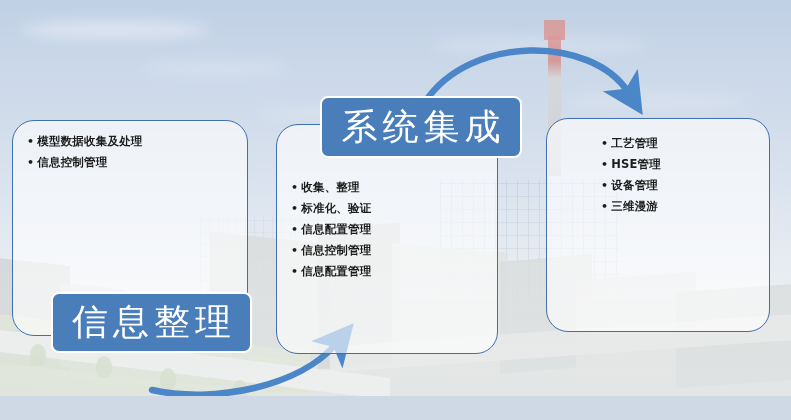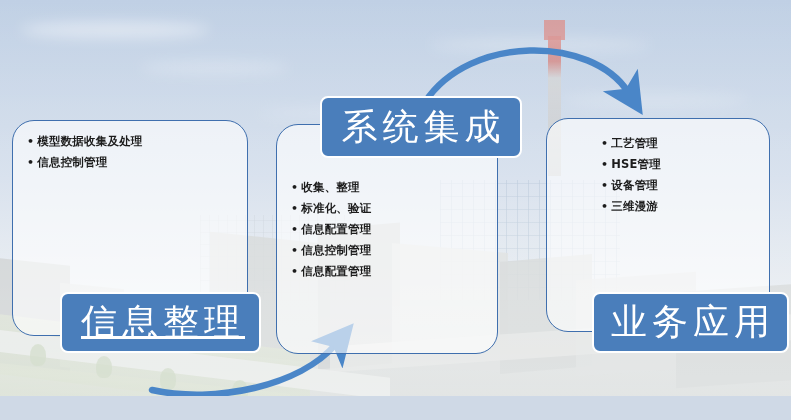--- a/index.html
+++ b/index.html
@@ -125,21 +125,21 @@
     color:#ffffff;
     font-family:"DejaVu Sans","Liberation Sans",sans-serif;
     font-size:36px;
     font-weight:400;
     letter-spacing:5px;
     display:flex;align-items:center;justify-content:center;
     box-sizing:border-box;
     text-indent:5px;
   }
   .tag-mid  {left:320px;top:96px;  width:202px;height:62px;}
-  .tag-left {left:60px; top:292px; width:201px;height:61px;text-decoration:underline;}
+  .tag-left {left:51px; top:292px; width:201px;height:61px;}
   .tag-right{left:592px;top:292px; width:197px;height:61px;}
 </style>
 </head>
 <body>
 
 <div id="stage">
 
   <div class="bg-layer bg-sky"></div>
   <div class="cloud c1"></div>
   <div class="cloud c2"></div>
@@ -201,15 +201,14 @@
     <div class="bullets bl-right">
       <div>工艺管理</div>
       <div>HSE管理</div>
       <div>设备管理</div>
       <div>三维漫游</div>
     </div>
   </div>
 
   <div class="tag tag-mid">系统集成</div>
   <div class="tag tag-left">信息整理</div>
-  <div class="tag tag-right">业务应用</div>
 
 </div>
 
 </body></html>

